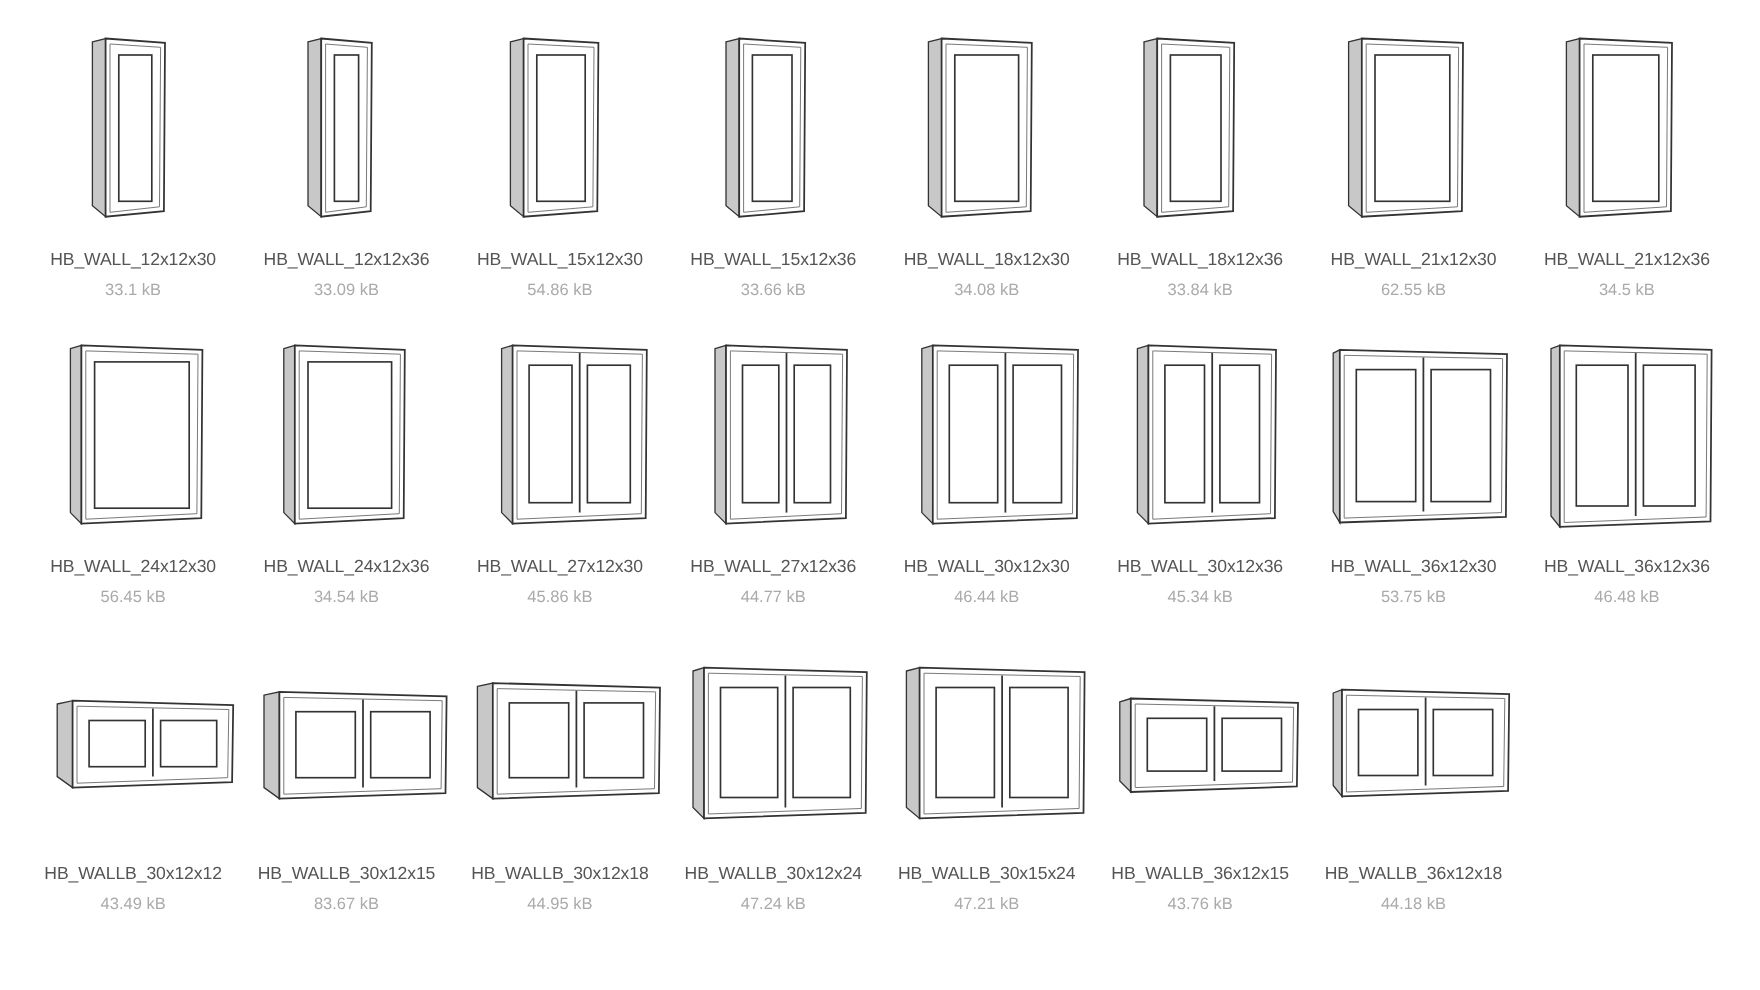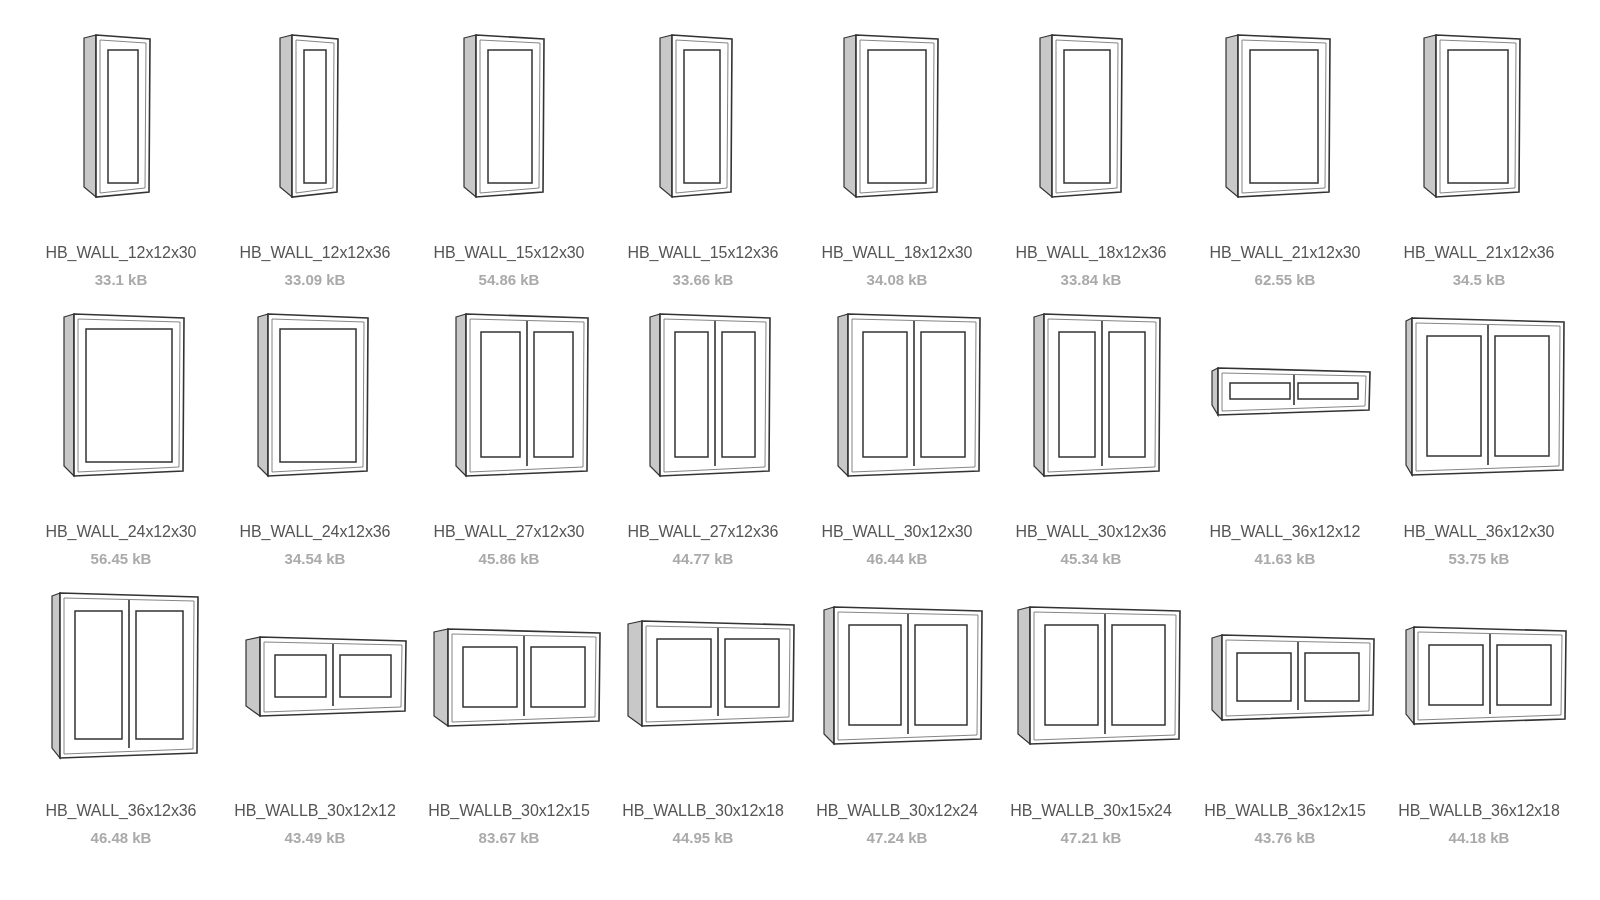--- a/index.html
+++ b/index.html
@@ -1,22 +1,22 @@
 <!DOCTYPE html>
 <html><head>
 <meta charset="utf-8">
 <style>
   html, body { margin: 0; padding: 0; background: #ffffff; }
   body { width: 1600px; height: 900px; overflow: hidden; font-family: "Liberation Sans", sans-serif; }
   .grid { position: absolute; left: 24px; top: 20px; width: 1552px; display: grid; grid-template-columns: repeat(8, 194px); grid-template-rows: 279px 279px 300px; }
   .tile { position: relative; display: flex; flex-direction: column; align-items: center; cursor: pointer; }
   .thumb { position: relative; width: 194px; height: 190px; }
   .thumb svg { position: absolute; left: 0; top: 0; width: 194px; height: 190px; }
-  .name { margin-top: 31px; width: 176px; text-align: center; font-size: 16px; line-height: 24px; color: #555555; word-break: break-all; letter-spacing: -0.1px; }
-  .size { margin-top: 6px; font-size: 15px; line-height: 18px; color: #aaaaaa; text-align: center; font-weight: bold; }
+  .name { margin-top: 15px; width: 176px; text-align: center; font-size: 16px; line-height: 24px; color: #555555; word-break: break-all; letter-spacing: -0.1px; }
+  .size { margin-top: 6px; font-size: 15px; line-height: 18px; color: #aaaaaa; text-align: center; }
 </style>
 </head>
 <body>
 
 <div class="grid" id="grid">
     <div class="tile">
       <div class="thumb">
         <svg viewBox="0 0 194 190">
           <polygon points="60,18 72,15 72,177 60,167" fill="#c8c8c8" stroke="#333333" stroke-width="1.2"></polygon>
           <polygon points="72,15 126,19 125,172 72,177" fill="#ffffff" stroke="#333333" stroke-width="1.6"></polygon>
@@ -187,34 +187,20 @@
           <rect x="65" y="33" width="36" height="125" fill="none" stroke="#333333" stroke-width="1.5"></rect>
           <rect x="115" y="33" width="36" height="125" fill="none" stroke="#333333" stroke-width="1.5"></rect>
         </svg>
       </div>
       <div class="name">HB_WALL_30x12x36</div>
       <div class="size">45.34 kB</div>
     </div>
     <div class="tile">
       <div class="thumb">
         <svg viewBox="0 0 194 190">
-          <polygon points="24,72 30,69 30,116 24,106" fill="#c8c8c8" stroke="#333333" stroke-width="1.2"></polygon>
-          <polygon points="30,69 182,73 181,111 30,116" fill="#ffffff" stroke="#333333" stroke-width="1.6"></polygon>
-          <polygon points="34,74 178,77 177,107 34,112" fill="none" stroke="#777" stroke-width="0.9"></polygon>
-          <line x1="106" y1="76" x2="106" y2="106" stroke="#333333" stroke-width="1.6"></line>
-          <rect x="42" y="84" width="60" height="16" fill="none" stroke="#333333" stroke-width="1.5"></rect>
-          <rect x="110" y="84" width="60" height="16" fill="none" stroke="#333333" stroke-width="1.5"></rect>
-        </svg>
-      </div>
-      <div class="name">HB_WALL_36x12x12</div>
-      <div class="size">41.63 kB</div>
-    </div>
-    <div class="tile">
-      <div class="thumb">
-        <svg viewBox="0 0 194 190">
           <polygon points="24,22 30,19 30,176 24,166" fill="#c8c8c8" stroke="#333333" stroke-width="1.2"></polygon>
           <polygon points="30,19 182,23 181,171 30,176" fill="#ffffff" stroke="#333333" stroke-width="1.6"></polygon>
           <polygon points="34,24 178,27 177,167 34,172" fill="none" stroke="#777" stroke-width="0.9"></polygon>
           <line x1="106" y1="26" x2="106" y2="166" stroke="#333333" stroke-width="1.6"></line>
           <rect x="45" y="37" width="54" height="120" fill="none" stroke="#333333" stroke-width="1.5"></rect>
           <rect x="113" y="37" width="54" height="120" fill="none" stroke="#333333" stroke-width="1.5"></rect>
         </svg>
       </div>
       <div class="name">HB_WALL_36x12x30</div>
       <div class="size">53.75 kB</div>

